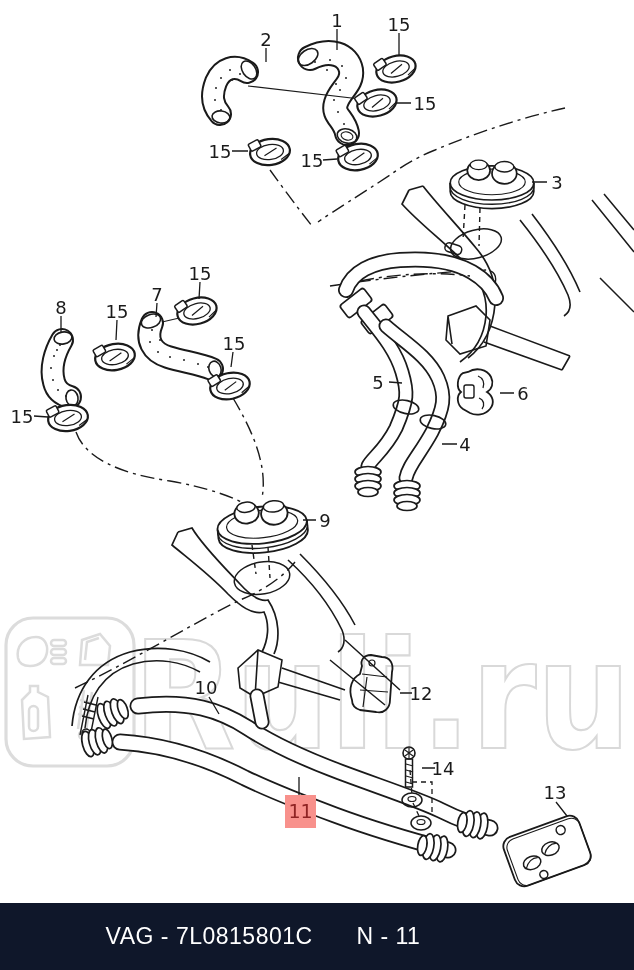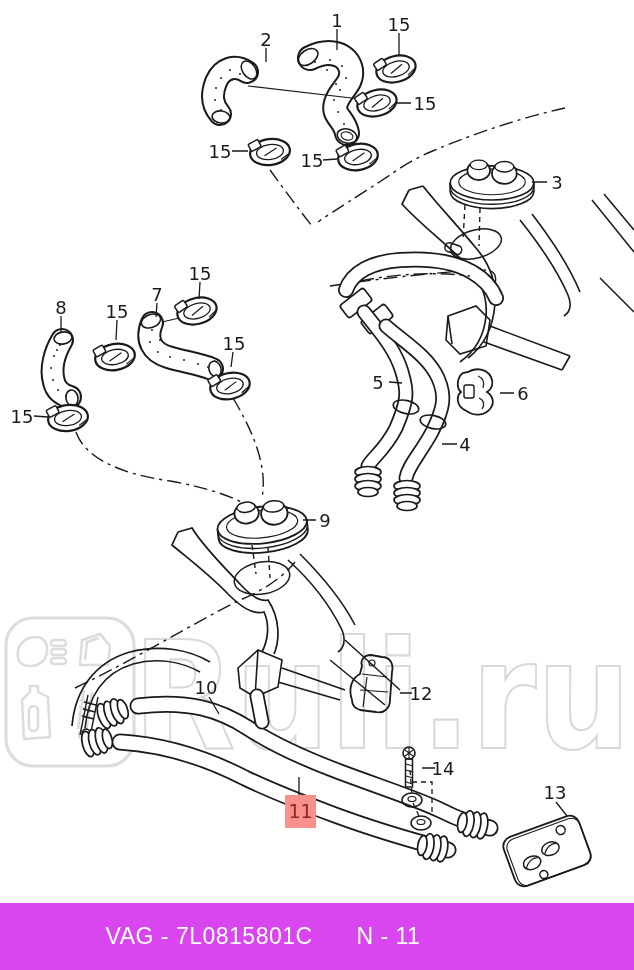--- a/index.html
+++ b/index.html
@@ -1,19 +1,19 @@
 <!DOCTYPE html>
 <html><head>
 <meta charset="utf-8">
 <style>
   html,body{margin:0;padding:0;background:#fff;}
   #stage{position:relative;width:634px;height:970px;background:#ffffff;overflow:hidden;
          font-family:"DejaVu Sans",sans-serif;}
   #art{position:absolute;left:0;top:0;}
-  #footer-bar{position:absolute;left:0;top:903px;width:634px;height:67px;background:#d946ef;
+  #footer-bar{position:absolute;left:0;top:903px;width:634px;height:67px;background:#0f172a;
               display:flex;align-items:center;justify-content:center;}
   #footer-inner{transform:translateX(-54px);color:#ffffff;font-size:23px;letter-spacing:0.5px;
                 font-family:"Liberation Sans",sans-serif;white-space:nowrap;}
   #footer-inner .gap{display:inline-block;width:30px;}
   text.callout{font-family:"DejaVu Sans",sans-serif;font-size:18px;fill:#1a1a1a;}
   .ln{stroke:#1a1a1a;fill:none;}
 </style>
 </head>
 <body>
 

